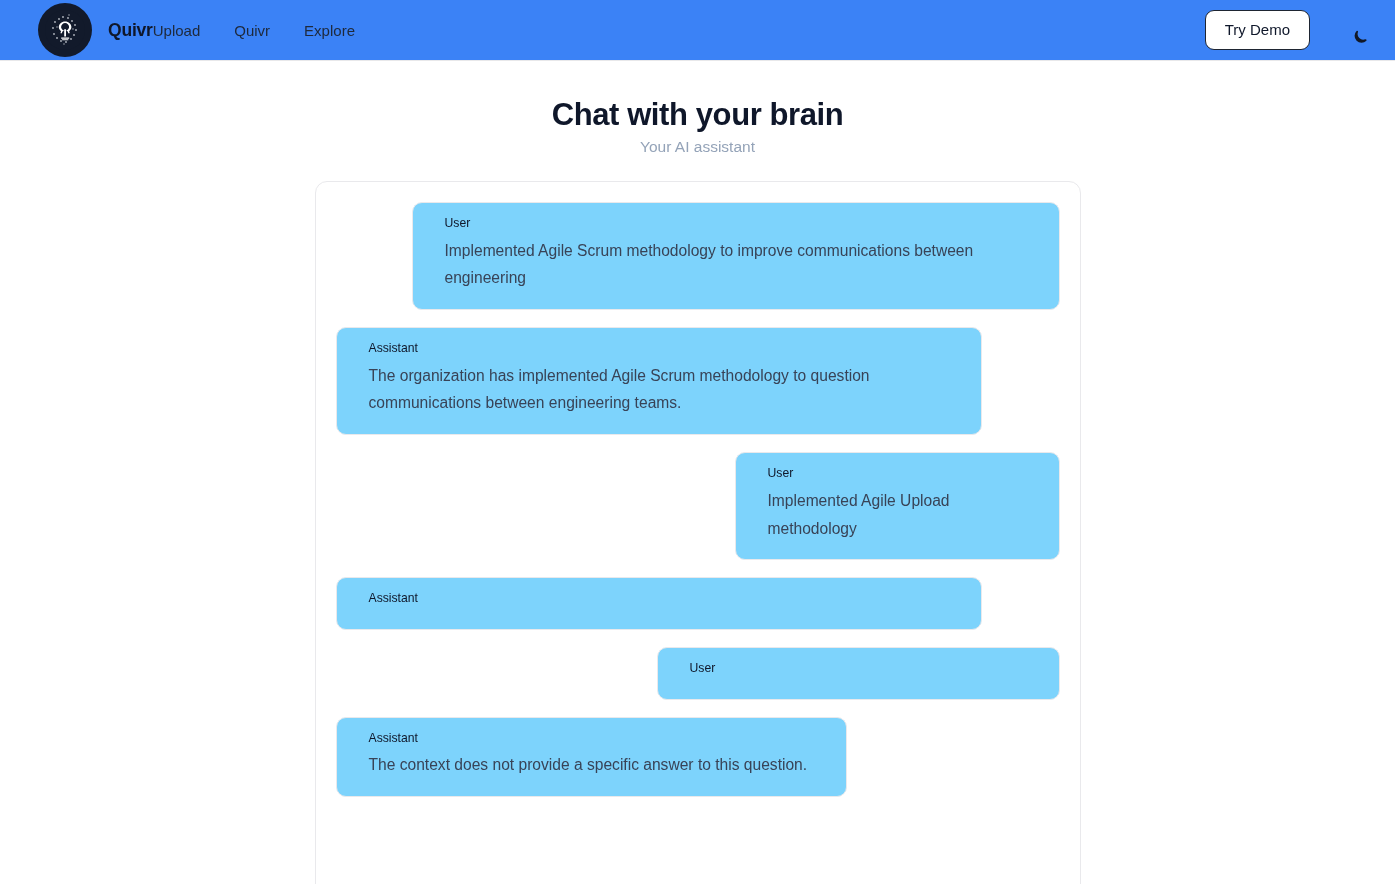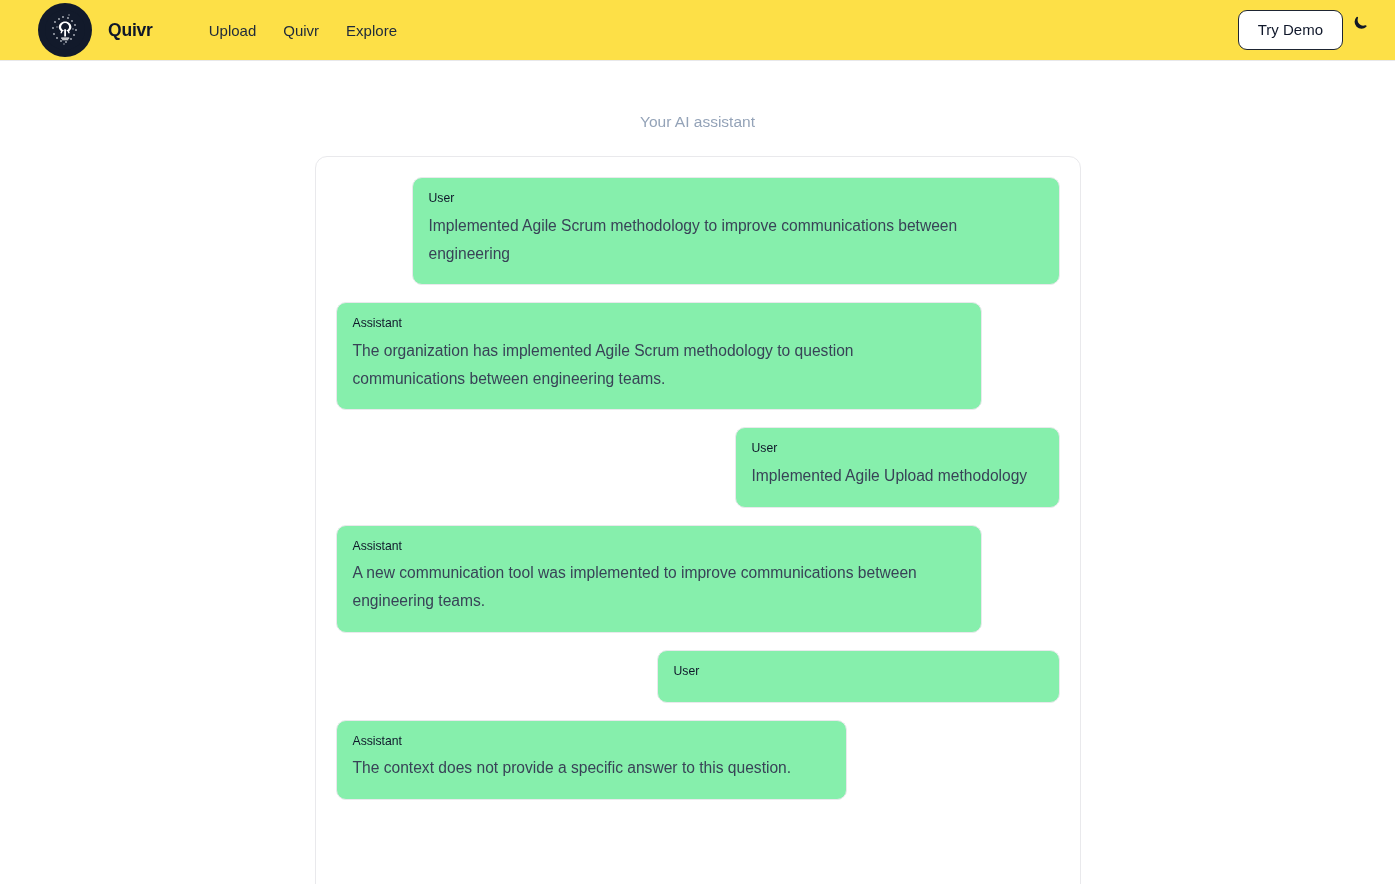--- a/index.html
+++ b/index.html
@@ -13,21 +13,21 @@
   }
 
   
   .header {
     position: relative;
     height: 61px;
     border-bottom: 1px solid #e8e8ea;
     display: flex;
     align-items: center;
     padding: 0 22px 0 38px;
-    background: #fde047;
+    background: #3b82f6;
   }
 
   .brand {
     display: flex;
     align-items: center;
     gap: 16px;
   }
 
   .logo-circle {
     width: 54px;
@@ -45,36 +45,35 @@
   .brand-name {
     font-size: 17.5px;
     font-weight: bold;
     color: #0f172a;
     letter-spacing: -0.2px;
   }
 
   .nav {
     display: flex;
     align-items: center;
-    gap: 27px;
-    margin-left: 56px;
+    gap: 34px;
   }
   .nav-link {
     font-size: 15px;
     color: #1e293b;
     text-decoration: none;
     line-height: 1;
     cursor: pointer;
   }
 
   .header-right {
     margin-left: auto;
     display: flex;
-    align-items: flex-start;
-    gap: 4px;
+    align-items: flex-end;
+    gap: 37px;
     padding-left: 16px;
   }
 
   .try-demo {
     border: 1px solid #1e2532;
     border-radius: 9px;
     background: #ffffff;
     color: #0f172a;
     font-size: 15px;
     font-family: "Liberation Sans", sans-serif;
@@ -103,21 +102,21 @@
   .page-title {
     font-size: 31px;
     font-weight: bold;
     color: #0f172a;
     letter-spacing: -0.4px;
     line-height: 1.25;
   }
   .page-subtitle {
     font-size: 15.5px;
     color: #94a3b8;
-    margin-top: 16px;
+    margin-top: 2px;
     line-height: 1.3;
   }
 
   
   .chat-wrap {
     display: flex;
     justify-content: center;
     margin-top: 24px;
   }
 
@@ -134,22 +133,22 @@
     overflow: hidden;
   }
 
   .msg-row { display: flex; }
   .msg-row.user { justify-content: flex-end; }
   .msg-row.assistant { justify-content: flex-start; }
 
   .bubble {
     border: 1px solid #e9e9ec;
     border-radius: 10px;
-    background: #86efac;
-    padding: 13px 16px 17px 16px;
+    background: #7dd3fc;
+    padding: 13px 16px 17px 32px;
   }
   .bubble-label {
     font-size: 12.2px;
     color: #0f172a;
     line-height: 1.2;
     margin-bottom: 6px;
   }
   .bubble-text {
     font-size: 15.6px;
     color: #384357;
@@ -214,20 +213,21 @@
     <button class="try-demo">Try Demo</button>
     <button class="theme-toggle">
       <svg width="16" height="16" viewBox="0 0 16 16" aria-hidden="true">
         <path d="M13.2 10.3A5.6 5.6 0 0 1 6 3.1a1 1 0 0 0-1.4-1.2A6.9 6.9 0 1 0 14.4 11.7a1 1 0 0 0-1.2-1.4z" fill="#111827"></path>
       </svg>
     </button>
   </div>
 </div>
 
 <div class="page-head">
+  <h1 class="page-title">Chat with your brain</h1>
   <div class="page-subtitle">Your AI assistant</div>
 </div>
 
 <div class="chat-wrap">
   <div class="chat-panel">
 
     <div class="msg-row user">
       <div class="bubble w-1">
         <div class="bubble-label">User</div>
         <div class="bubble-text">Implemented Agile Scrum methodology to improve communications between engineering</div>
@@ -244,21 +244,20 @@
     <div class="msg-row user">
       <div class="bubble w-3">
         <div class="bubble-label">User</div>
         <div class="bubble-text">Implemented Agile Upload methodology</div>
       </div>
     </div>
 
     <div class="msg-row assistant">
       <div class="bubble w-4">
         <div class="bubble-label">Assistant</div>
-        <div class="bubble-text">A new communication tool was implemented to improve communications between engineering teams.</div>
       </div>
     </div>
 
     <div class="msg-row user">
       <div class="bubble w-5">
         <div class="bubble-label">User</div>
       </div>
     </div>
 
     <div class="msg-row assistant">

